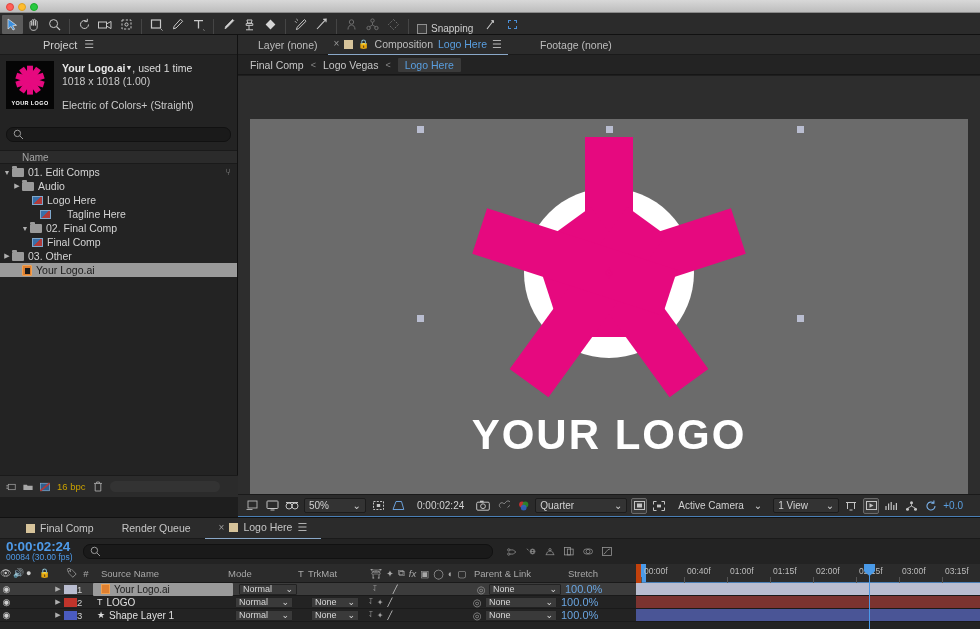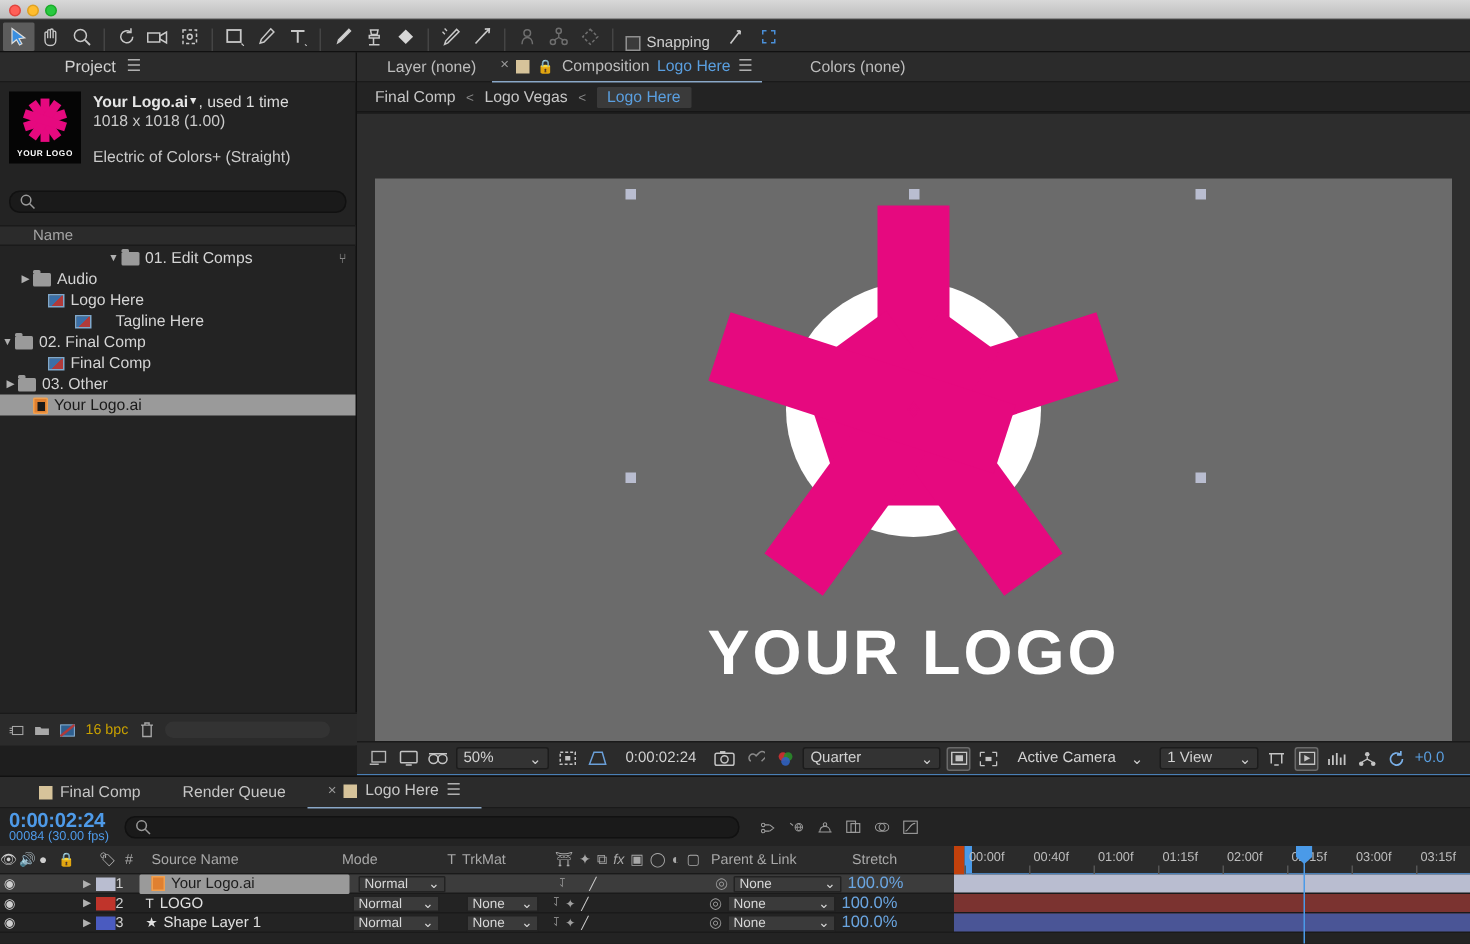--- a/index.html
+++ b/index.html
@@ -196,21 +196,21 @@
   .tc .big { font-size: 13.5px; font-weight: bold; color: #4e9ae8; letter-spacing: -.2px; }
   .tc .small { font-size: 8.5px; color: #4e9ae8; }
   .tl-search {
     margin-left: 10px; width: 410px; height: 15px; background: #1a1a1a; border: 1px solid #111;
     border-radius: 7px; display: flex; align-items: center; padding-left: 6px; color: #8a8a8a;
   }
   .tl-tools { display: flex; align-items: center; gap: 9px; margin-left: 14px; color: #9d9d9d; }
 
   .ruler {
     position: absolute; left: 636px; top: 46px; width: 344px; height: 19px;
-    background: #2b2b2b; border-left: 7px solid #c2410c;
+    background: #2b2b2b; border-left: 5px solid #c2410c;
   }
   .rtick { position: absolute; top: 2px; font-size: 8.5px; color: #bdbdbd; }
   .rline { position: absolute; top: 13px; width: 1px; height: 6px; background: #555; }
   .rbase { position: absolute; left: 0; bottom: 0; width: 100%; height: 1px; background: #4a7fb5; }
   .wa-start { position: absolute; left: 0; top: 0; width: 5px; height: 19px; background: #4a9ae8; }
 
   .lay-hdr {
     position: absolute; left: 0; top: 46px; width: 636px; height: 19px; background: #2b2b2b;
     display: flex; align-items: center; font-size: 9.5px; color: #a8a8a8;
     border-bottom: 1px solid #1a1a1a;
@@ -415,42 +415,42 @@
           <circle cx="4.4" cy="4.4" r="3.2" fill="none" stroke="#9a9a9a" stroke-width="1"></circle>
           <path d="M6.8 6.8 L10 10" stroke="#9a9a9a" stroke-width="1"></path>
         </svg>
     </div>
 
     <div class="proj-colhdr">
       <span>Name</span>
     </div>
 
     <div class="tree" id="project-tree">
-        <div class="trow" style="padding-left: 2px; justify-content: center;">
+        <div class="trow" style="padding-left: 2px;">
           <span class="tri">▼</span>
           <span class="folder-ic"></span>
           <span>01. Edit Comps</span>
           <span class="net-ic">⑂</span>
         </div>
         <div class="trow" style="padding-left: 12px;">
           <span class="tri">▶</span>
           <span class="folder-ic"></span>
           <span>Audio</span>
         </div>
         <div class="trow" style="padding-left: 22px;">
           <span class="tri"></span>
           <span class="comp-ic"></span>
           <span>Logo Here</span>
         </div>
-        <div class="trow" style="padding-left: 28px; gap: 12px;">
+        <div class="trow" style="padding-left: 18px; gap: 12px;">
           <span class="tri"></span>
           <span class="comp-ic"></span>
           <span>Tagline Here</span>
         </div>
-        <div class="trow" style="padding-left: 0;">
+        <div class="trow" style="padding-left: 20px;">
           <span class="tri">▼</span>
           <span class="folder-ic"></span>
           <span>02. Final Comp</span>
         </div>
         <div class="trow" style="padding-left: 22px;">
           <span class="tri"></span>
           <span class="comp-ic"></span>
           <span>Final Comp</span>
         </div>
         <div class="trow" style="padding-left: 2px;">
@@ -497,21 +497,21 @@
     <div class="comp-tabbar">
       <span class="ctab">Layer (none)</span>
       <span class="ctab current">
         <span class="xbtn">×</span>
         <span class="csw"></span>
         <span class="lock-ic">🔒</span>
         <span>Composition</span>
         <span class="blue">Logo Here</span>
         <span class="hamburger">☰</span>
       </span>
-      <span class="ctab" style="margin-left:22px">Colors (none)</span>
+      <span class="ctab" style="margin-left:22px">Footage (none)</span>
     </div>
 
     <div class="crumbs">
       <span class="crumb">Final Comp</span>
       <span class="crumb-sep">&lt;</span>
       <span class="crumb">Logo Vegas</span>
       <span class="crumb-sep">&lt;</span>
       <span class="crumb active">Logo Here</span>
     </div>
 

